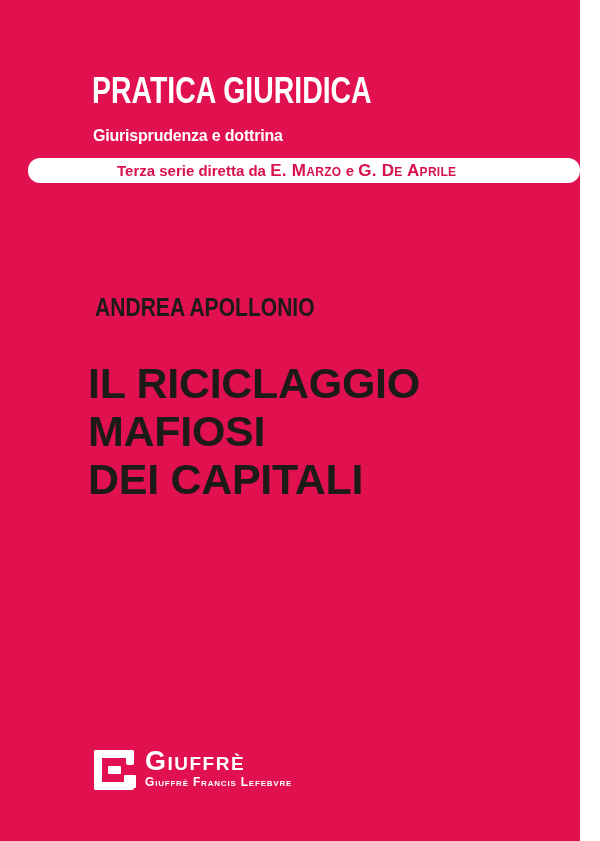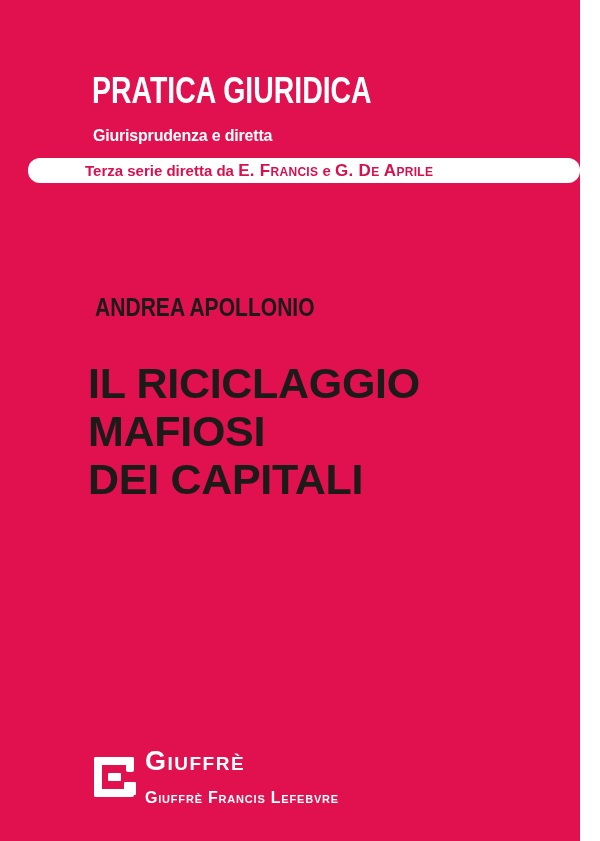--- a/index.html
+++ b/index.html
@@ -16,72 +16,72 @@
   }
   .series-subtitle{
     position:absolute;left:93px;top:127px;
     color:var(--white,#fff);font-size:16px;font-weight:700;letter-spacing:-.2px;
     white-space:nowrap;
   }
   
   .band{
     position:absolute;left:28px;right:0;top:158px;height:25px;
     background:var(--white,#fff);
-    display:flex;align-items:center;padding-left:57px;box-sizing:border-box;
+    display:flex;align-items:center;padding-left:89px;box-sizing:border-box;
     color:var(--band-text,#d8104e);font-weight:700;white-space:nowrap;border-radius:12px;
   }
   .band span{white-space:pre;}
   .band .reg{font-size:15px;}
   .band .sc{font-variant:small-caps;font-size:17px;letter-spacing:.3px;}
   
   .author{
     position:absolute;left:95px;top:293px;
     font-size:26px;font-weight:700;line-height:1.1;
     color:var(--ink,#1d1b19);
     transform:scaleX(.81);transform-origin:left top;white-space:nowrap;
   }
   .title{
     position:absolute;left:88px;top:359px;
     font-size:43px;line-height:48px;font-weight:700;letter-spacing:-.3px;
     color:var(--ink,#1d1b19);
   }
   .title span{display:block;white-space:nowrap;}
   
-  .publisher{position:absolute;left:94px;top:747px;display:flex;align-items:center;}
+  .publisher{position:absolute;left:94px;top:747px;display:flex;align-items:flex-start;}
   .mark{position:relative;width:40px;height:40px;flex:none;margin-top:3px;}
   .mark .bar{position:absolute;background:var(--white,#fff);border-radius:2px;}
   .mark .bar-top{left:0;top:0;width:40px;height:8px;}
   .mark .bar-left{left:0;top:0;width:8px;height:40px;}
   .mark .bar-bottom{left:0;bottom:0;width:40px;height:8px;}
   .mark .stub-right{right:0;top:0;width:8px;height:15px;}
   .mark .dash-center{left:14px;top:16px;width:13px;height:8px;border-radius:1px;}
   .mark .block-br{right:-2px;bottom:2px;width:12px;height:13px;border-radius:1px;}
   .logo-text{margin-left:11px;}
   .publisher-name{
     font-variant:small-caps;color:var(--white,#fff);
     font-size:27px;font-weight:700;letter-spacing:1.5px;line-height:28px;white-space:nowrap;
   }
   .publisher-fullname{
     font-variant:small-caps;color:var(--white,#fff);
-    font-size:16px;font-weight:700;letter-spacing:.8px;line-height:12px;margin-top:17px;
+    font-size:12px;font-weight:700;letter-spacing:.8px;line-height:12px;margin-top:1px;
     white-space:nowrap;
   }
 </style>
 </head>
 <body>
 
 <div class="cover">
 
   <div class="series-title">PRATICA GIURIDICA</div>
 
-  <div class="series-subtitle">Giurisprudenza e diretta</div>
+  <div class="series-subtitle">Giurisprudenza e dottrina</div>
 
   <div class="band">
     <span class="reg">Terza serie diretta da </span>
-      <span class="sc">E. Francis</span>
+      <span class="sc">E. Marzo</span>
       <span class="reg"> e </span>
       <span class="sc">G. De Aprile</span>
   </div>
 
   <div class="author">ANDREA APOLLONIO</div>
 
   <div class="title">
     <span>IL RICICLAGGIO</span>
     <span>MAFIOSI</span>
     <span>DEI CAPITALI</span>

